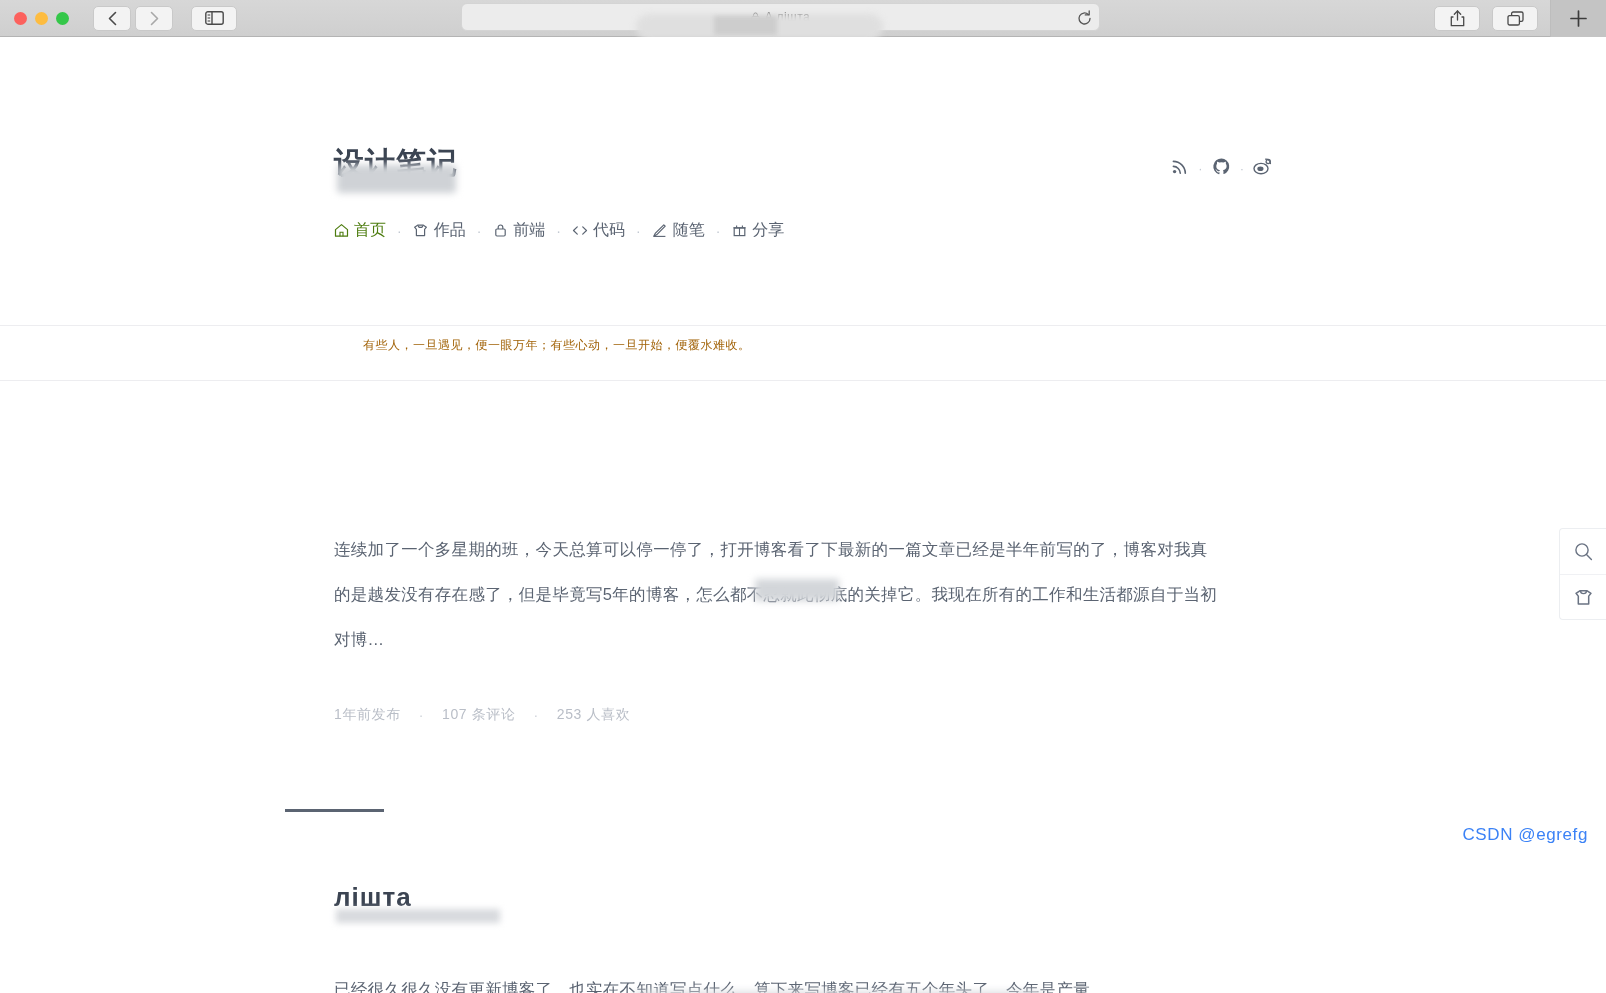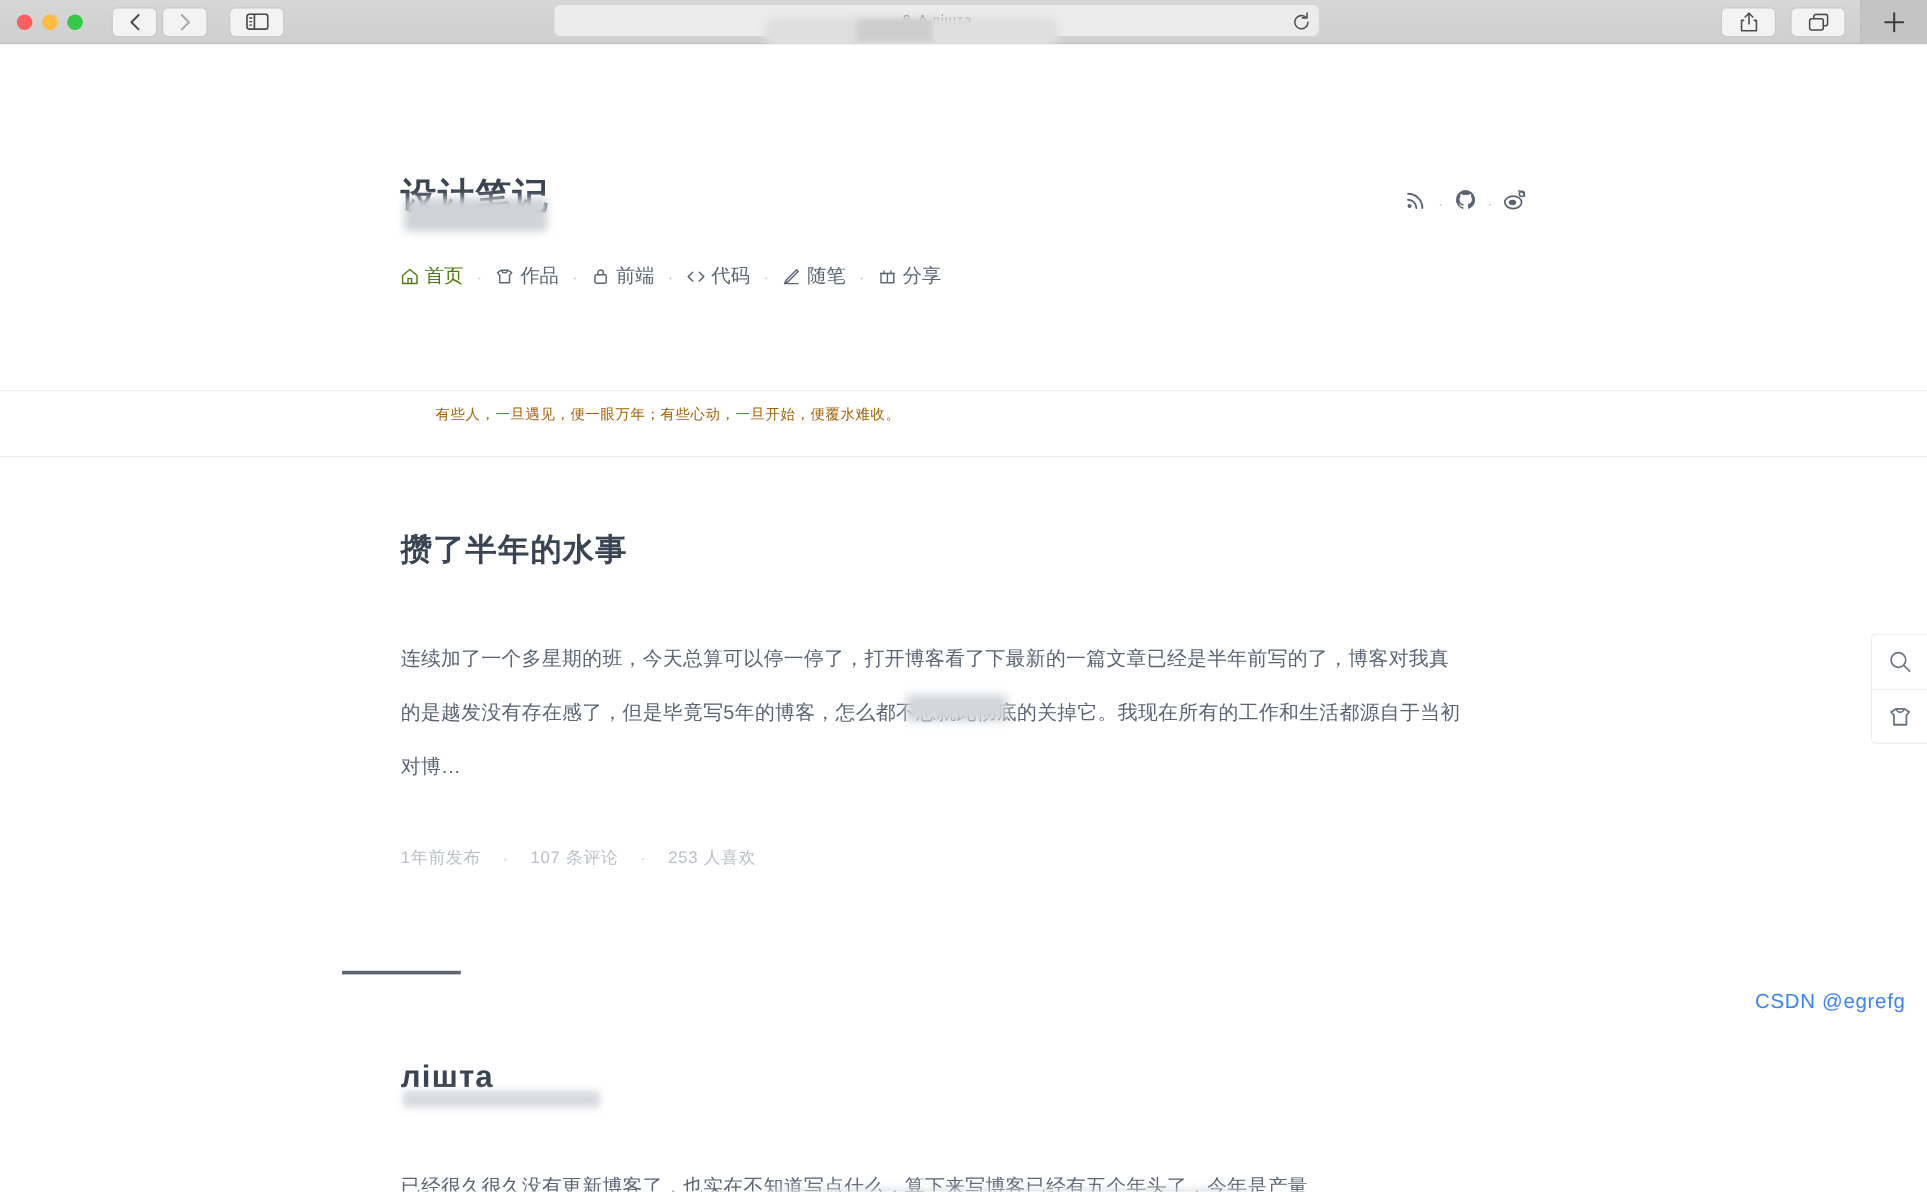--- a/index.html
+++ b/index.html
@@ -401,21 +401,20 @@
         <path d="M12.6 1.2 a4.6 4.6 0 0 1 4.9 4.4" fill="none" stroke="currentColor" stroke-width="1.2" stroke-linecap="round"></path>
       </svg>
     </span>
   </div>
 
   <div class="divider-full divider-top"></div>
   <div class="divider-full divider-bottom"></div>
 
   <div class="tagline">有些人，一旦遇见，便一眼万年；有些心动，一旦开始，便覆水难收。</div>
 
-  <h2 class="post-title post-1-title">攒了半年的水事</h2>
   <p class="post-body post-1-body">连续加了一个多星期的班，今天总算可以停一停了，打开博客看了下最新的一篇文章已经是半年前写的了，博客对我真的是越发没有存在感了，但是毕竟写5年的博客，怎么都不忍就此彻底的关掉它。我现在所有的工作和生活都源自于当初对博…</p>
   <div class="body-blur-1"></div>
 
   <div class="post-meta">
     <span>1年前发布</span>
     <span class="meta-sep">·</span>
     <span>107 条评论</span>
     <span class="meta-sep">·</span>
     <span>253 人喜欢</span>
   </div>

